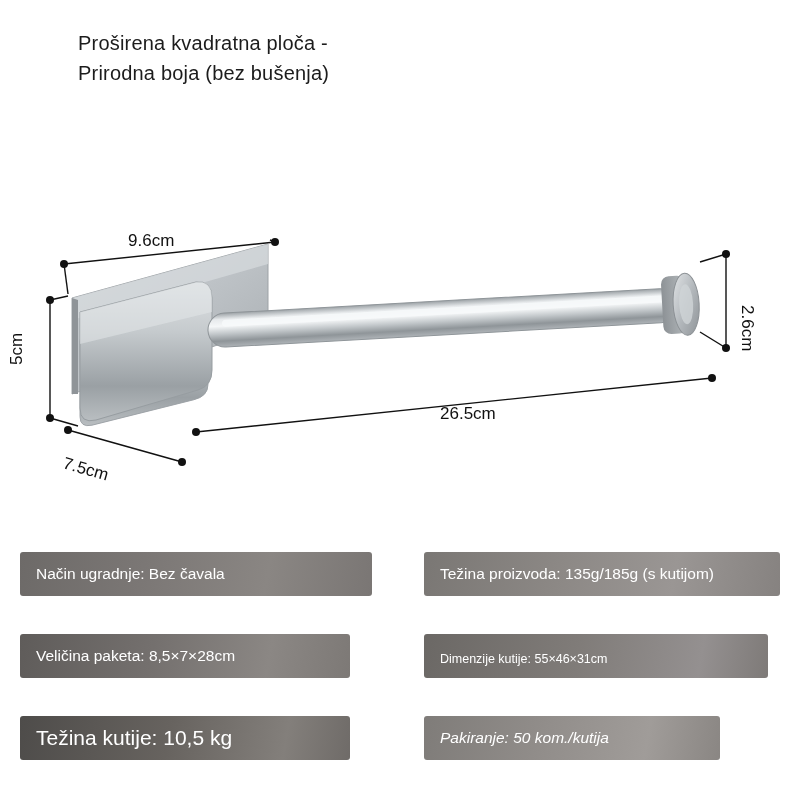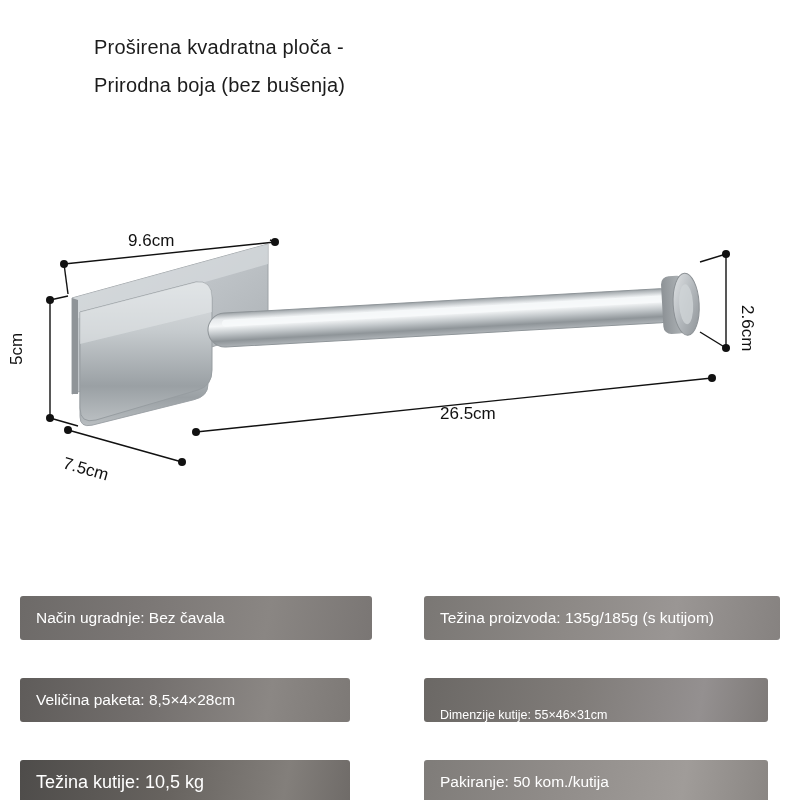--- a/index.html
+++ b/index.html
@@ -12,24 +12,24 @@
     background: #ffffff;
     font-family: "Liberation Sans", sans-serif;
     color: #1a1a1a;
     overflow: hidden;
     position: relative;
   }
 
   
   .title-block {
     position: absolute;
-    left: 94px;
+    left: 78px;
     top: 28px;
     font-size: 20px;
-    line-height: 38px;
+    line-height: 30px;
     color: #1c1c1c;
     letter-spacing: 0.2px;
     white-space: pre-line;
   }
 
   
   .diagram {
     position: absolute;
     left: 0;
     top: 180px;
@@ -48,46 +48,45 @@
     width: 800px;
     height: 240px;
   }
   .chip {
     position: absolute;
     display: flex;
     align-items: center;
     color: #ffffff;
     border-radius: 3px;
     box-sizing: border-box;
-    padding: 0 16px;
+    padding: 12px 16px;
     overflow: hidden;
     white-space: nowrap;
-    margin-top: 44px;
   }
   .chip.left {
     left: 20px;
   }
   .chip.right {
     left: 424px;
   }
 
   .row1 { top: 12px; height: 44px; }
   .row2 { top: 94px; height: 44px; }
   .row3 { top: 176px; height: 44px; }
 
   .w-left-1  { width: 352px; }
   .w-left-2  { width: 330px; }
   .w-left-3  { width: 330px; }
   .w-right-1 { width: 356px; }
   .w-right-2 { width: 344px; align-items: flex-end; }
-  .w-right-3 { width: 344px; }
+  .w-right-3 { width: 296px; font-style: italic; }
 
   .fs-16 { font-size: 15.5px; }
   .fs-13 { font-size: 12.5px; }
-  .fs-21 { font-size: 18px; }
+  .fs-21 { font-size: 21px; }
 
   .grad-a {
     background: linear-gradient(100deg, #6d6a68 0%, #7b7775 35%, #8a8683 70%, #7a7674 100%);
   }
   .grad-b {
     background: linear-gradient(100deg, #5f5c5a 0%, #74706e 40%, #8b8784 75%, #7d7976 100%);
   }
   .grad-c {
     background: linear-gradient(100deg, #4e4c4a 0%, #67635f 45%, #837f7b 80%, #6f6b68 100%);
   }
@@ -222,21 +221,21 @@
 
   <div class="chip left row1 w-left-1 grad-a fs-16">
     <span>Način ugradnje: Bez čavala</span>
   </div>
 
   <div class="chip right row1 w-right-1 grad-d fs-16">
     <span>Težina proizvoda: 135g/185g (s kutijom)</span>
   </div>
 
   <div class="chip left row2 w-left-2 grad-b fs-16">
-    <span>Veličina paketa: 8,5×4×28cm</span>
+    <span>Veličina paketa: 8,5×7×28cm</span>
   </div>
 
   <div class="chip right row2 w-right-2 grad-e fs-13">
     <span>Dimenzije kutije: 55×46×31cm</span>
   </div>
 
   <div class="chip left row3 w-left-3 grad-c fs-21">
     <span>Težina kutije: 10,5 kg</span>
   </div>
 

